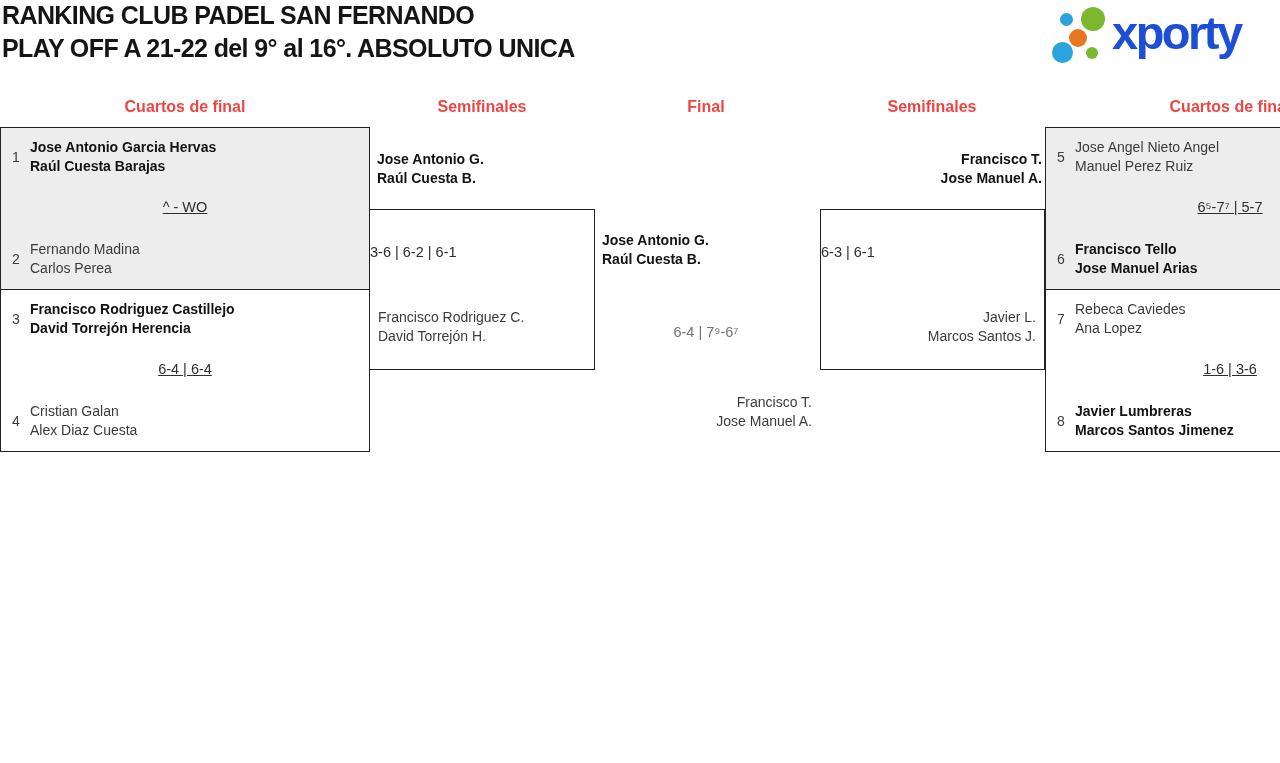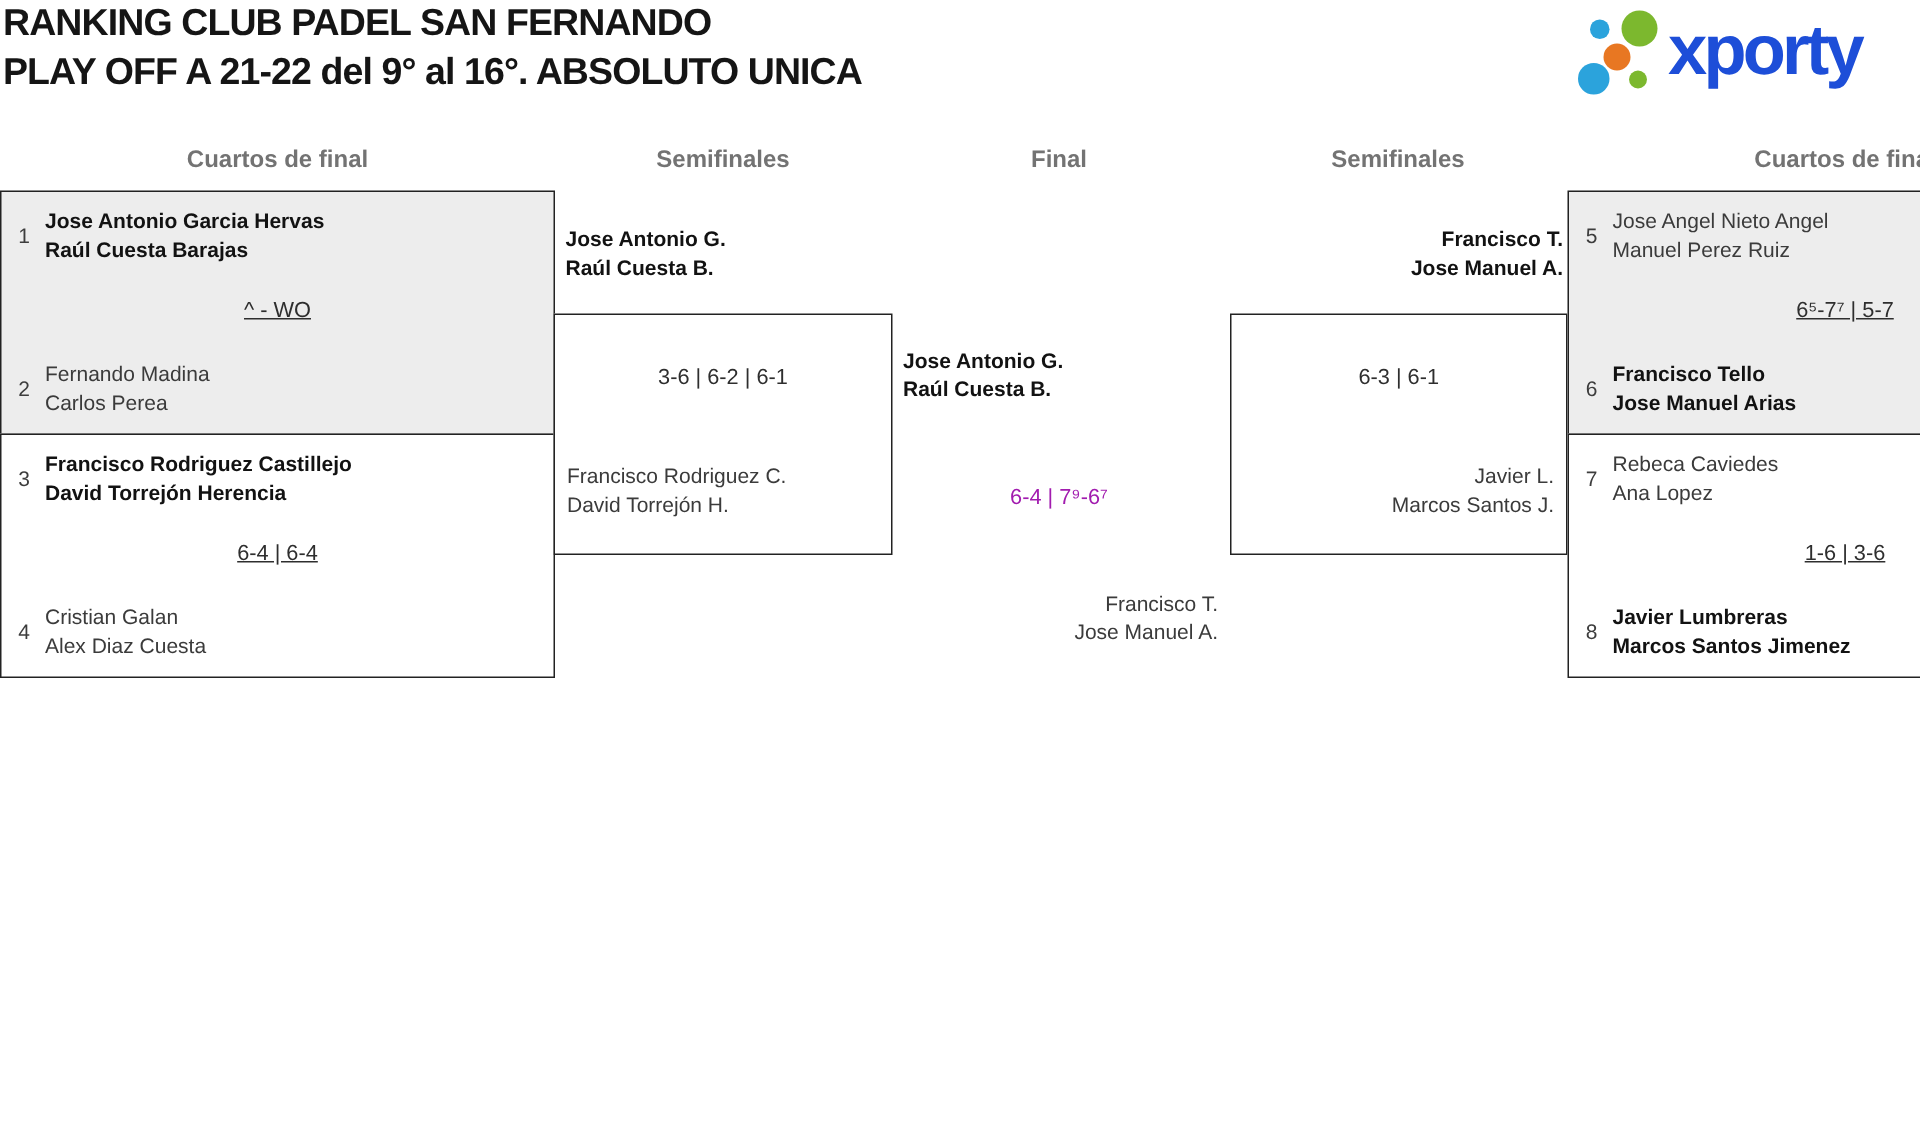--- a/index.html
+++ b/index.html
@@ -15,21 +15,21 @@
   .dot{position:absolute;border-radius:50%;}
   .dot-blue-small{left:15px;top:13px;width:13px;height:13px;}
   .dot-green-large{left:36px;top:7px;width:24px;height:24px;}
   .dot-orange{left:24px;top:29px;width:18px;height:18px;}
   .dot-blue-large{left:7px;top:42px;width:21px;height:21px;}
   .dot-green-small{left:41px;top:47px;width:12px;height:12px;}
   .logo-text{position:absolute;left:67px;top:9px;font-size:47px;font-weight:bold;
              letter-spacing:-2.5px;line-height:1;}
   
   .col-header{position:absolute;top:98px;transform:translateX(-50%);
-              font-size:16px;font-weight:bold;color:#737373;white-space:nowrap;}
+              font-size:16px;font-weight:bold;color:#ef4444;white-space:nowrap;}
   
   .box{position:absolute;border:1px solid #222;box-sizing:border-box;background:#fff;}
   .box.gray{background:#ededed;}
   #qf1{left:0;top:127px;width:370px;height:163px;}
   #qf2{left:0;top:289px;width:370px;height:163px;}
   #qf3{left:1045px;top:127px;width:370px;height:163px;}
   #qf4{left:1045px;top:289px;width:370px;height:163px;}
   #sf1box{left:369px;top:209px;width:226px;height:161px;}
   #sf2box{left:820px;top:209px;width:225px;height:161px;}
   
@@ -42,28 +42,28 @@
   .n{display:block;white-space:nowrap;}
   .qscore{position:absolute;left:0;top:71px;width:100%;text-align:center;
           font-size:14.5px;color:#2e2e2e;white-space:nowrap;text-decoration:underline;}
   
   .pair{position:absolute;font-size:14px;line-height:19px;white-space:nowrap;}
   .pair.bold{font-weight:bold;color:#121212;}
   .pair.plain{color:#3b3b3b;}
   .pair.ralign{text-align:right;}
   #sf1-winner{left:377px;top:150px;}
   #sf2-winner{right:238px;top:150px;}
-  .sf-score{position:absolute;left:0;top:34px;width:100%;text-align:center;
+  .sf-score{position:absolute;left:0;top:34px;width:100%;text-align:left;
             font-size:14.5px;color:#2e2e2e;white-space:nowrap;}
   .sf-loser{position:absolute;top:98px;font-size:14px;line-height:19px;color:#3b3b3b;}
   .sf-loser.left{left:8px;}
   .sf-loser.right{right:8px;text-align:right;}
   #final-winner{left:602px;top:231px;}
   #final-score{position:absolute;left:606px;top:324px;width:200px;text-align:center;
-               font-size:14.5px;color:#a21caf;white-space:nowrap;}
+               font-size:14.5px;color:#737373;white-space:nowrap;}
   #final-loser{right:468px;top:393px;}
 </style>
 </head>
 <body>
 
 <div class="page">
 
   <div class="title">
     <span class="tline">RANKING CLUB PADEL SAN FERNANDO</span>
     <span class="tline">PLAY OFF A 21-22 del 9° al 16°. ABSOLUTO UNICA</span>

